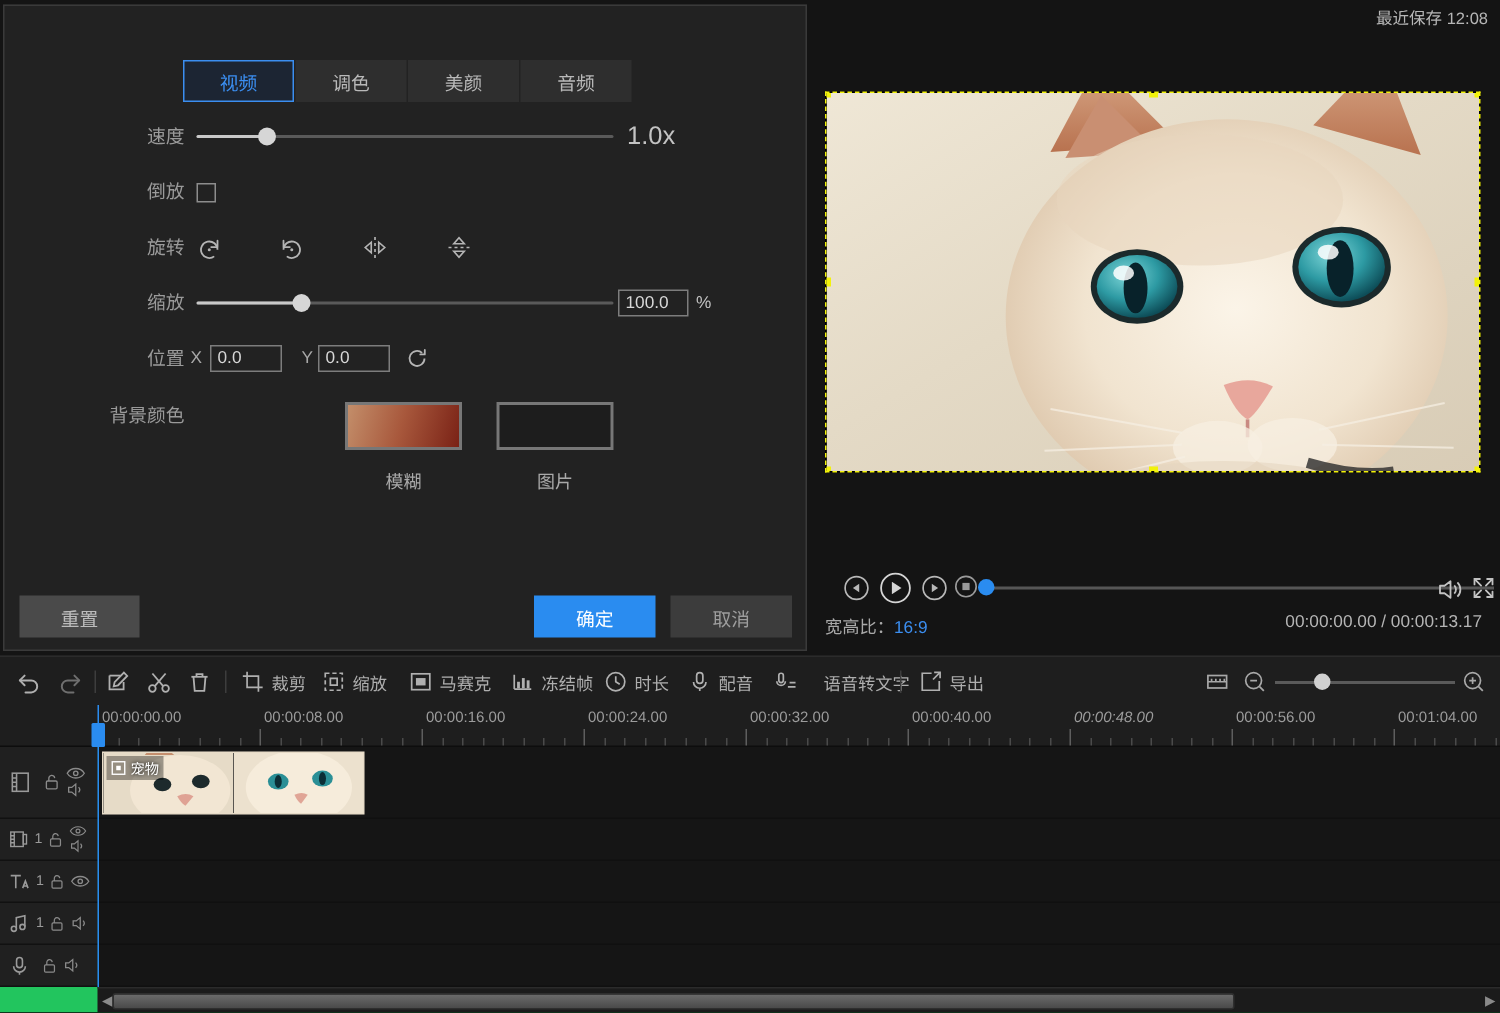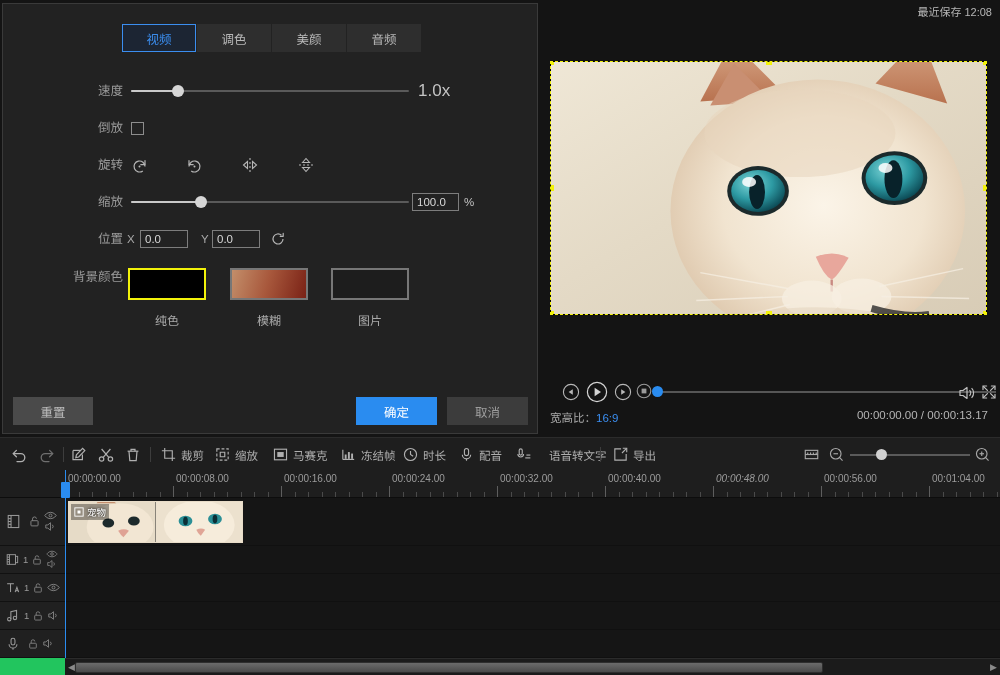--- a/index.html
+++ b/index.html
@@ -14,21 +14,21 @@
   
   #top-area { position: absolute; left: 0; top: 0; width: 1000px; height: 437px; background: #141414; }
 
   
   #settings-panel {
     position: absolute; left: 2px; top: 3px; width: 536px; height: 431px;
     background: #222222; border: 1px solid #3a3a3a;
   }
 
   
-  #tab-bar { position: absolute; left: 119px; top: 20px; display: flex; }
+  #tab-bar { position: absolute; left: 119px; top: 36px; display: flex; }
   .tab {
     width: 74px; height: 28px; background: #2e2e2e; color: #b9b9b9;
     font-size: 12.5px; display: flex; align-items: center; justify-content: center;
     border: 1px solid transparent; cursor: pointer; margin-right: 1px;
   }
   .tab.active { background: #1c2533; color: #3b8ef0; border: 1px solid #3b8ef0; }
 
   
   .row { position: absolute; left: 0; width: 536px; height: 30px; }
   .row-label {
@@ -250,24 +250,20 @@
         <div class="icon-btn" style="left:264px;">
           <svg width="18" height="18" viewBox="0 0 18 18" fill="none" stroke="#b5b5b5" stroke-width="1.2">
             <path d="M14 9a5 5 0 1 1-1.6-3.7"></path>
             <path d="M14.2 3.3v3h-3" stroke-linecap="round" stroke-linejoin="round"></path>
           </svg>
         </div>
       </div>
 
       <div id="bg-row">
         <div id="bg-label">背景颜色</div>
-        <div class="swatch-wrap" style="left:125px;">
-          <div class="swatch selected" style="background:#000000;"></div>
-          <div class="swatch-caption">纯色</div>
-        </div>
         <div class="swatch-wrap" style="left:328px;">
           <div class="swatch" style="background:#1d1d1d;"></div>
           <div class="swatch-caption">图片</div>
         </div>
         <div class="swatch-wrap" style="left:227px;">
           <div class="swatch" style="background:linear-gradient(105deg,#c38e6a 0%,#a8583c 48%,#7a2216 100%);"></div>
           <div class="swatch-caption">模糊</div>
         </div>
       </div>
 

